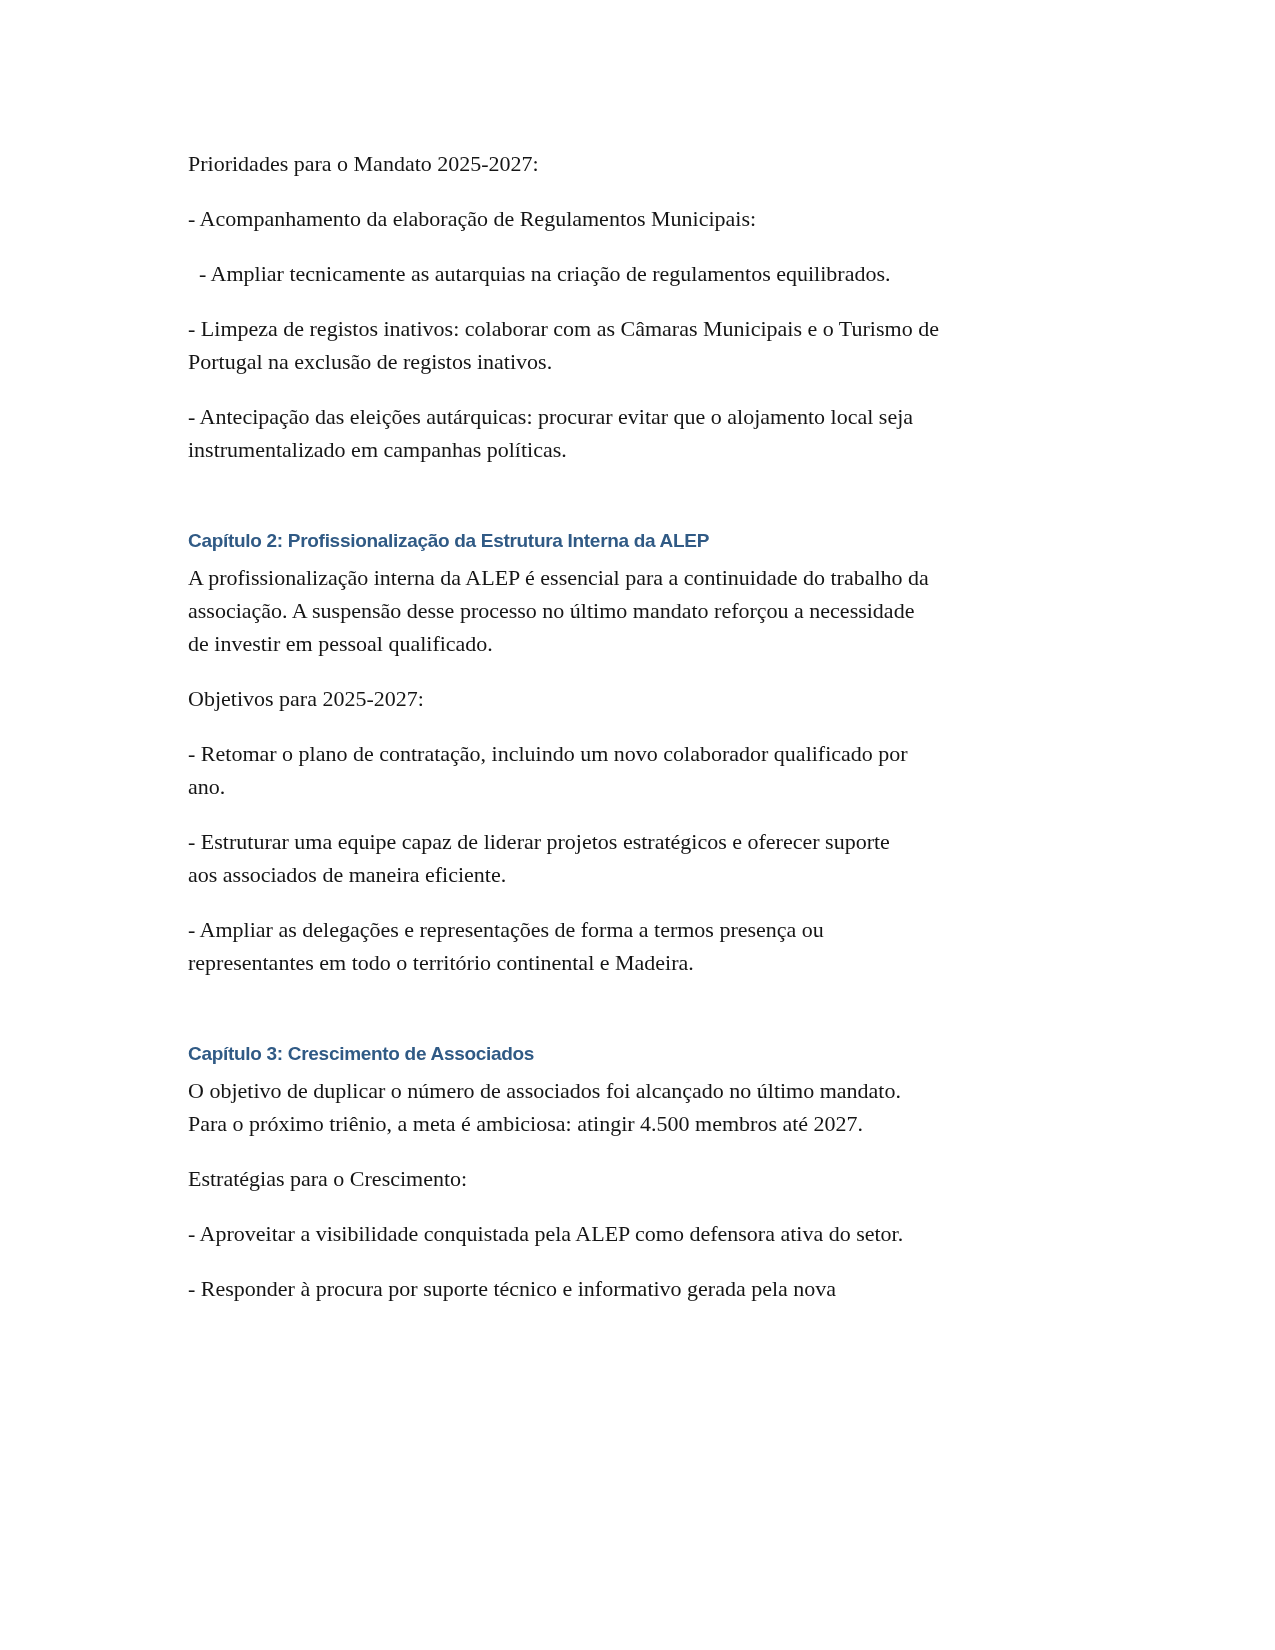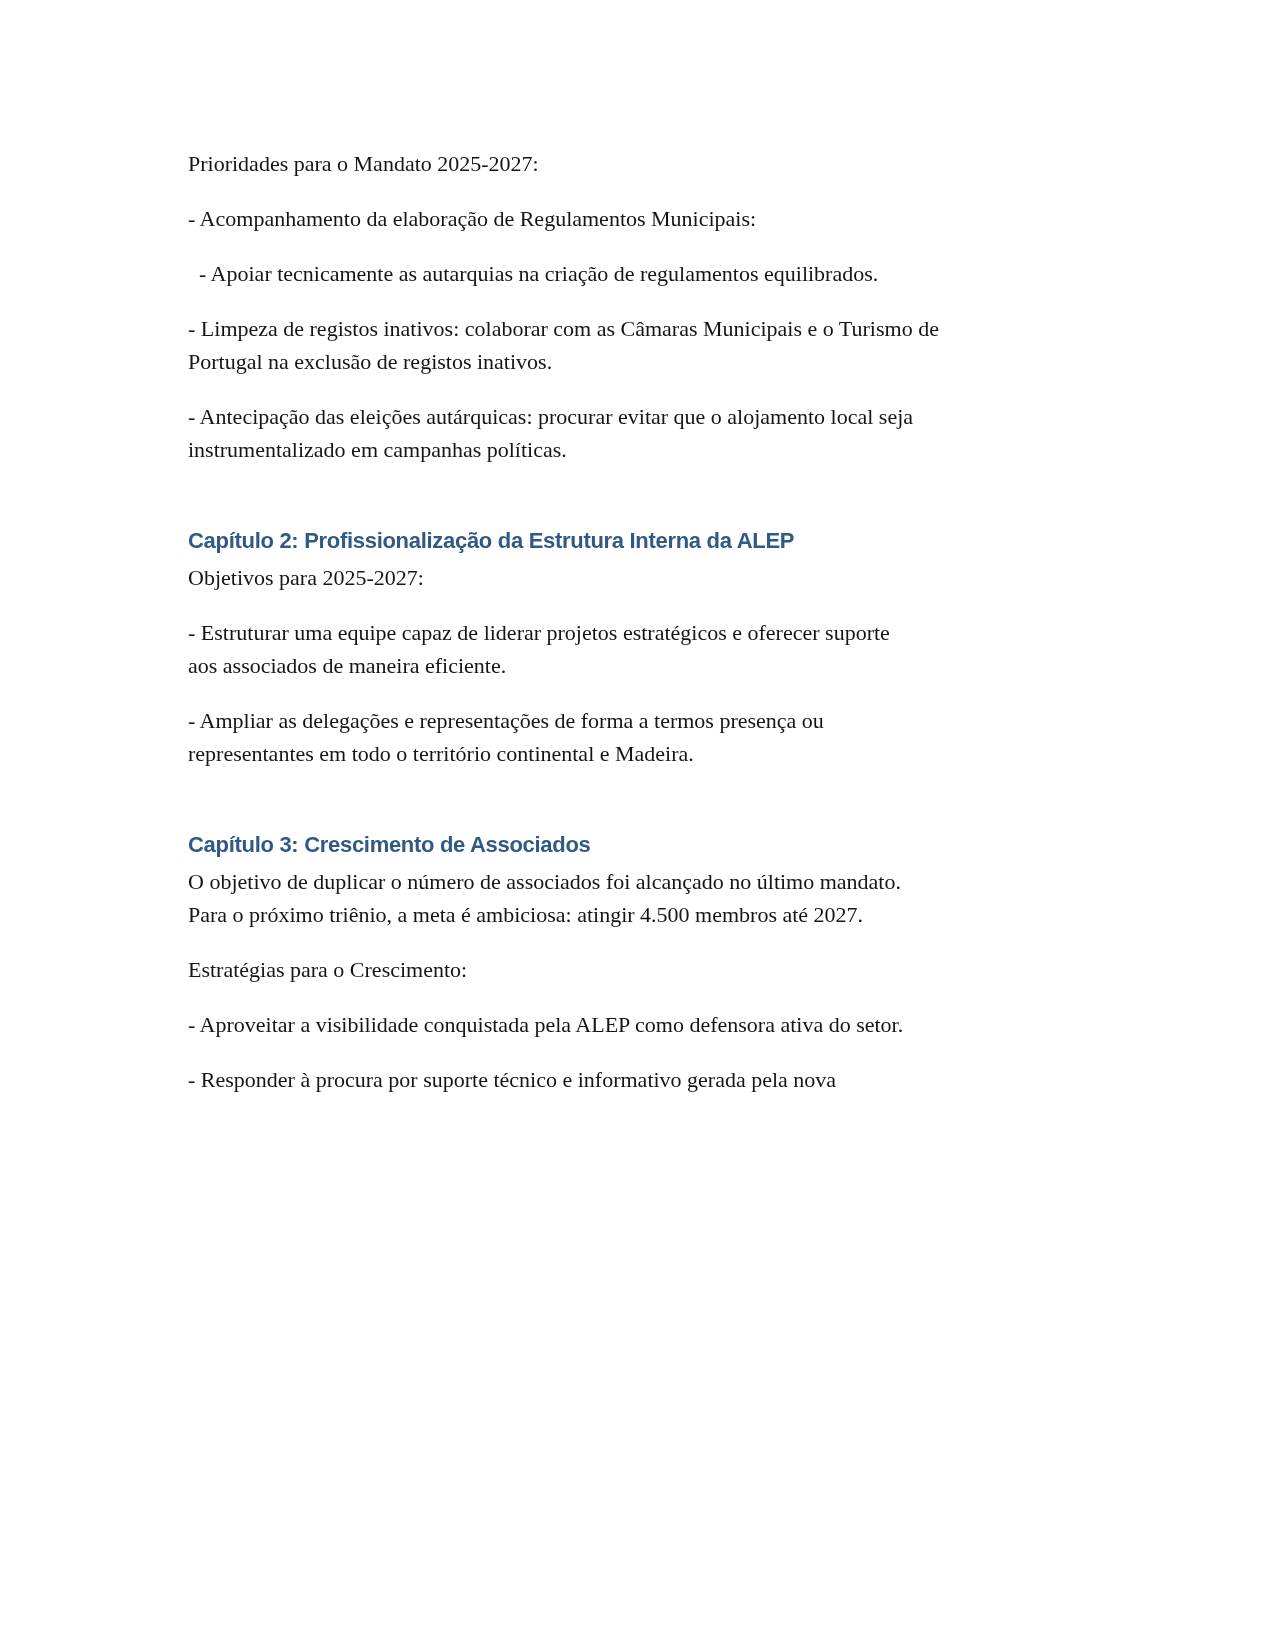--- a/index.html
+++ b/index.html
@@ -23,21 +23,21 @@
   .paragraph {
     font-family: "Liberation Serif", "DejaVu Serif", serif;
     font-size: 22px;
     line-height: 33px;
     color: var(--body-color, #151515);
     margin: 0 0 22px 0;
   }
   .heading {
     font-family: "Liberation Sans", "DejaVu Sans", sans-serif;
     font-weight: 700;
-    font-size: 22px;
+    font-size: 19px;
     line-height: 40px;
     letter-spacing: -0.3px;
     color: var(--heading-color, #305A85);
     margin: 33px 0 0 0;
   }
   .line {
     white-space: pre-wrap;   
   }
 </style>
 </head>
@@ -45,35 +45,44 @@
 
 <div class="page">
   <div class="content">
       <div class="paragraph">
         <div class="line">Prioridades para o Mandato 2025-2027:</div>
       </div>
       <div class="paragraph">
         <div class="line">- Acompanhamento da elaboração de Regulamentos Municipais:</div>
       </div>
       <div class="paragraph">
-        <div class="line">  - Apoiar tecnicamente as autarquias na criação de regulamentos equilibrados.</div>
+        <div class="line">  - Ampliar tecnicamente as autarquias na criação de regulamentos equilibrados.</div>
       </div>
       <div class="paragraph">
         <div class="line">- Limpeza de registos inativos: colaborar com as Câmaras Municipais e o Turismo de</div>
         <div class="line">Portugal na exclusão de registos inativos.</div>
       </div>
       <div class="paragraph">
         <div class="line">- Antecipação das eleições autárquicas: procurar evitar que o alojamento local seja</div>
         <div class="line">instrumentalizado em campanhas políticas.</div>
       </div>
       <div class="heading">
         <div class="line">Capítulo 2: Profissionalização da Estrutura Interna da ALEP</div>
       </div>
       <div class="paragraph">
+        <div class="line">A profissionalização interna da ALEP é essencial para a continuidade do trabalho da</div>
+        <div class="line">associação. A suspensão desse processo no último mandato reforçou a necessidade</div>
+        <div class="line">de investir em pessoal qualificado.</div>
+      </div>
+      <div class="paragraph">
         <div class="line">Objetivos para 2025-2027:</div>
+      </div>
+      <div class="paragraph">
+        <div class="line">- Retomar o plano de contratação, incluindo um novo colaborador qualificado por</div>
+        <div class="line">ano.</div>
       </div>
       <div class="paragraph">
         <div class="line">- Estruturar uma equipe capaz de liderar projetos estratégicos e oferecer suporte</div>
         <div class="line">aos associados de maneira eficiente.</div>
       </div>
       <div class="paragraph">
         <div class="line">- Ampliar as delegações e representações de forma a termos presença ou</div>
         <div class="line">representantes em todo o território continental e Madeira.</div>
       </div>
       <div class="heading">

